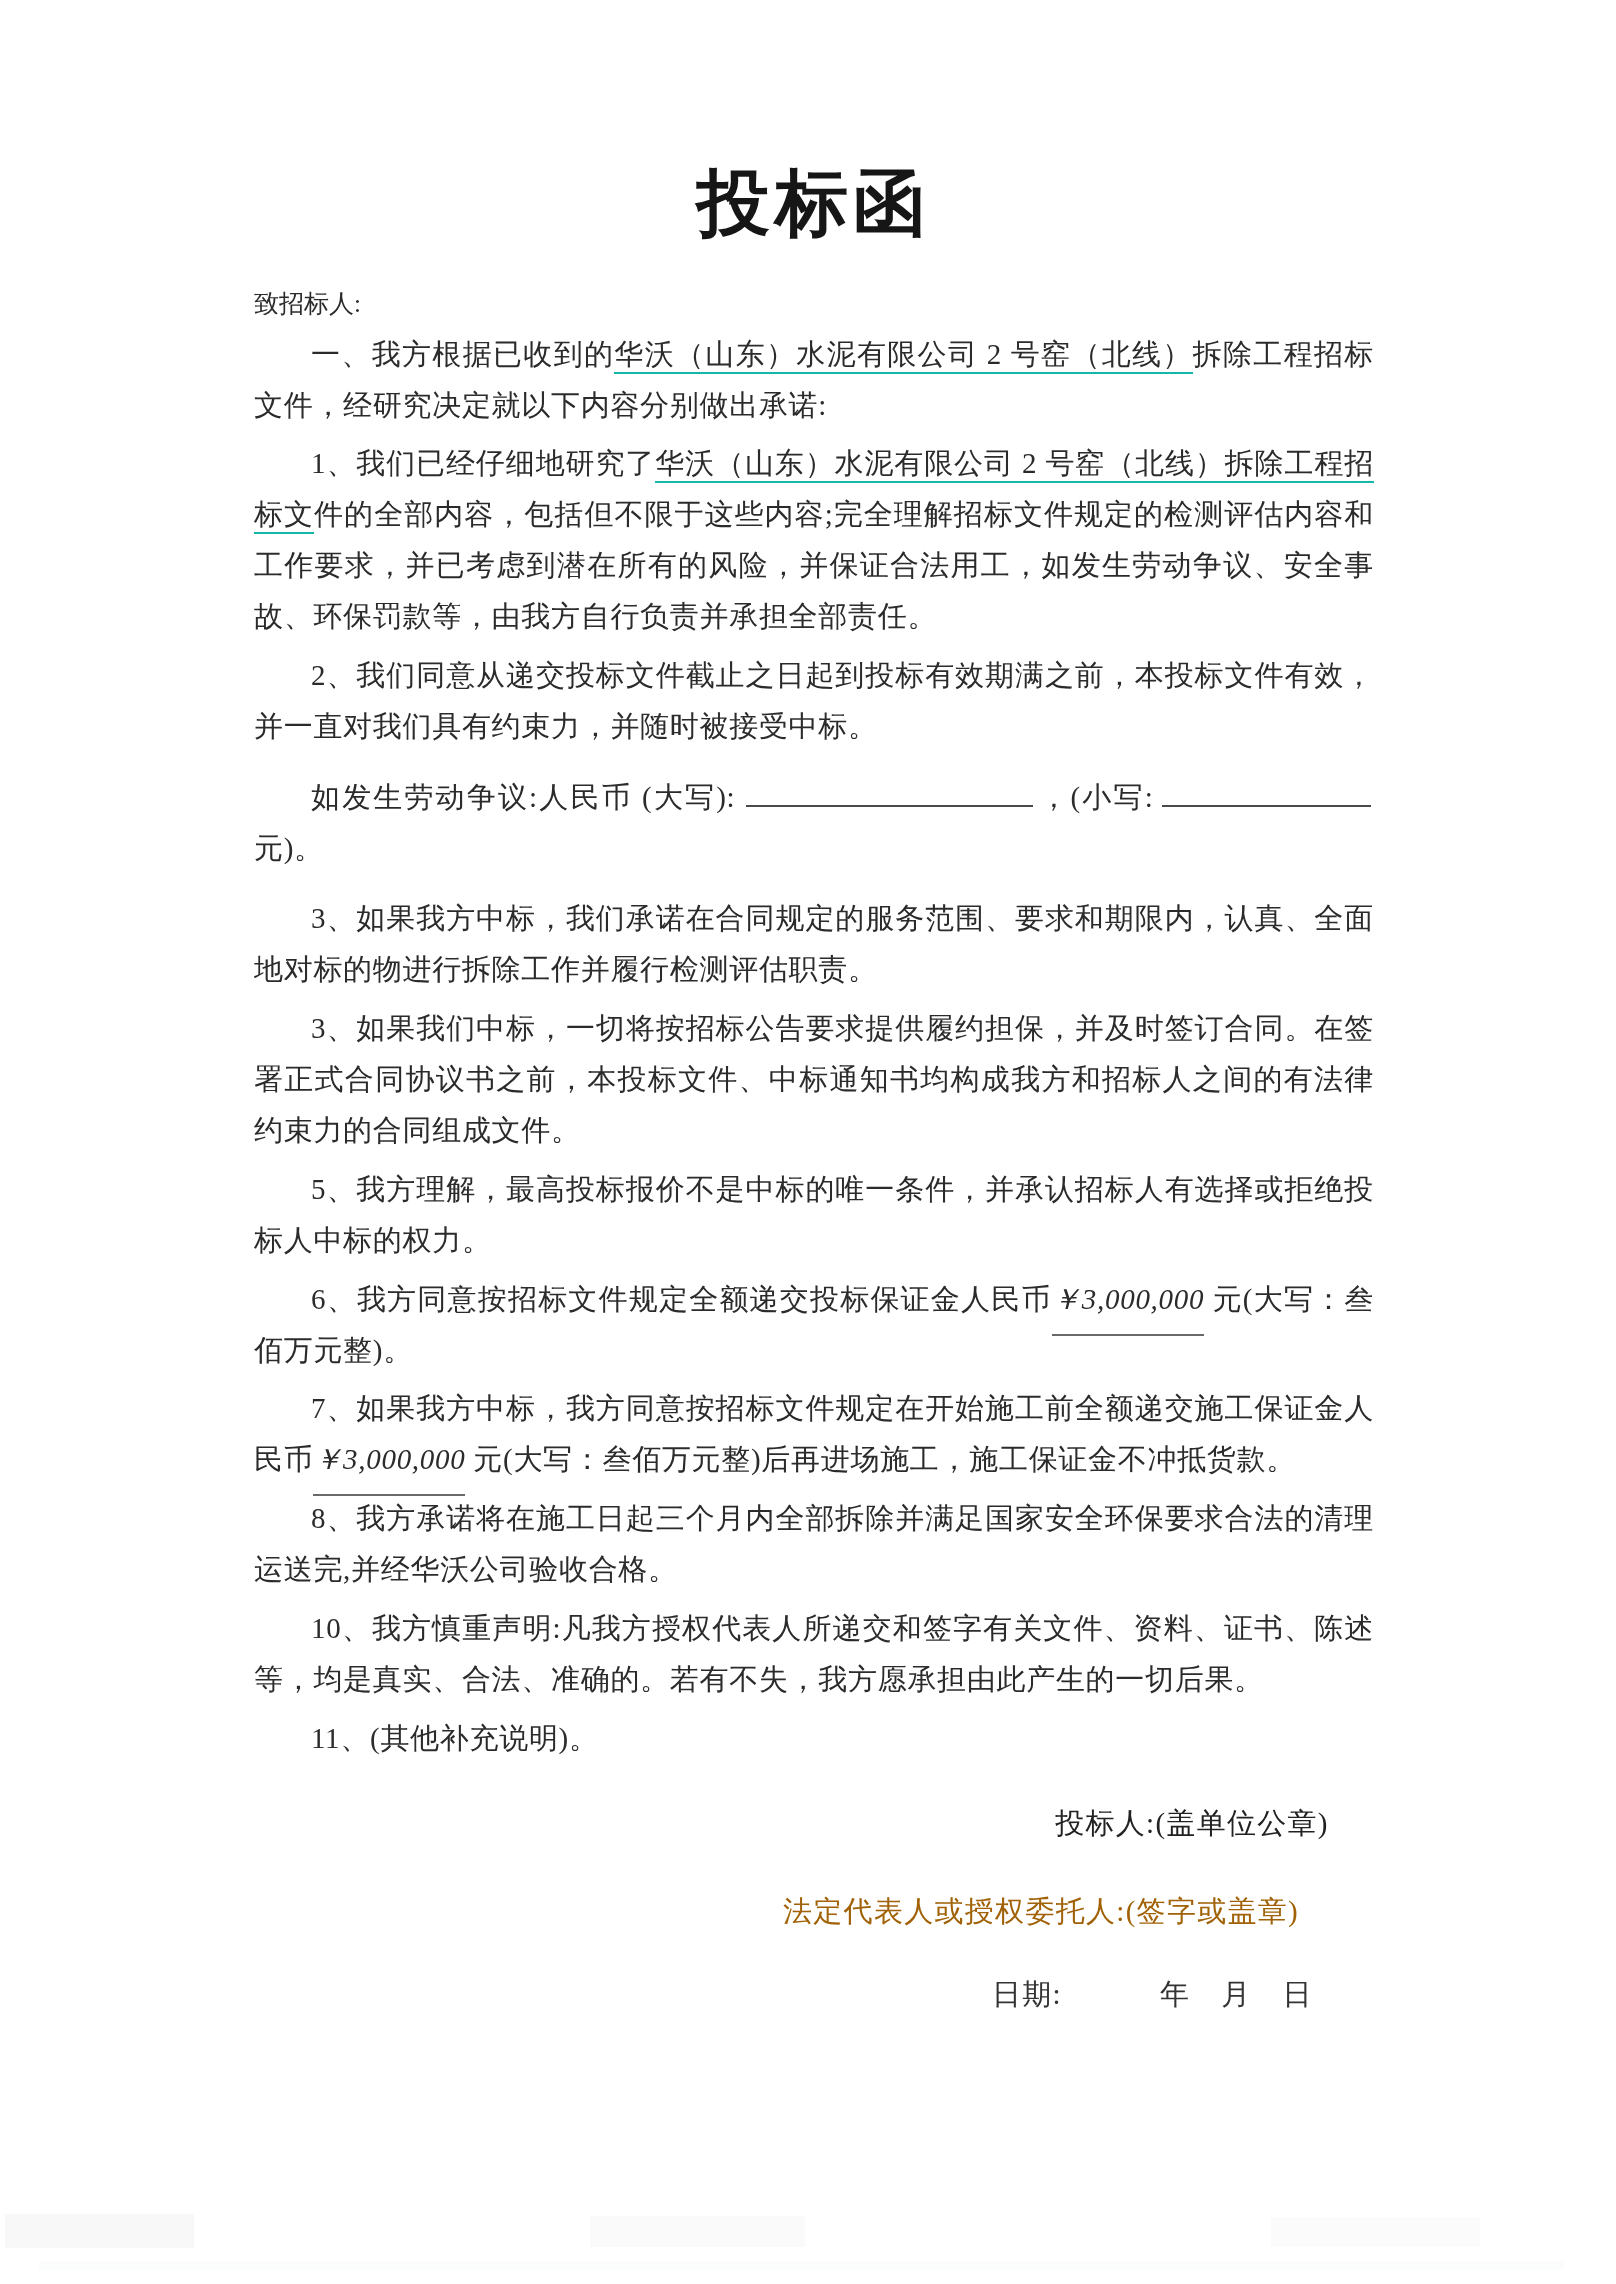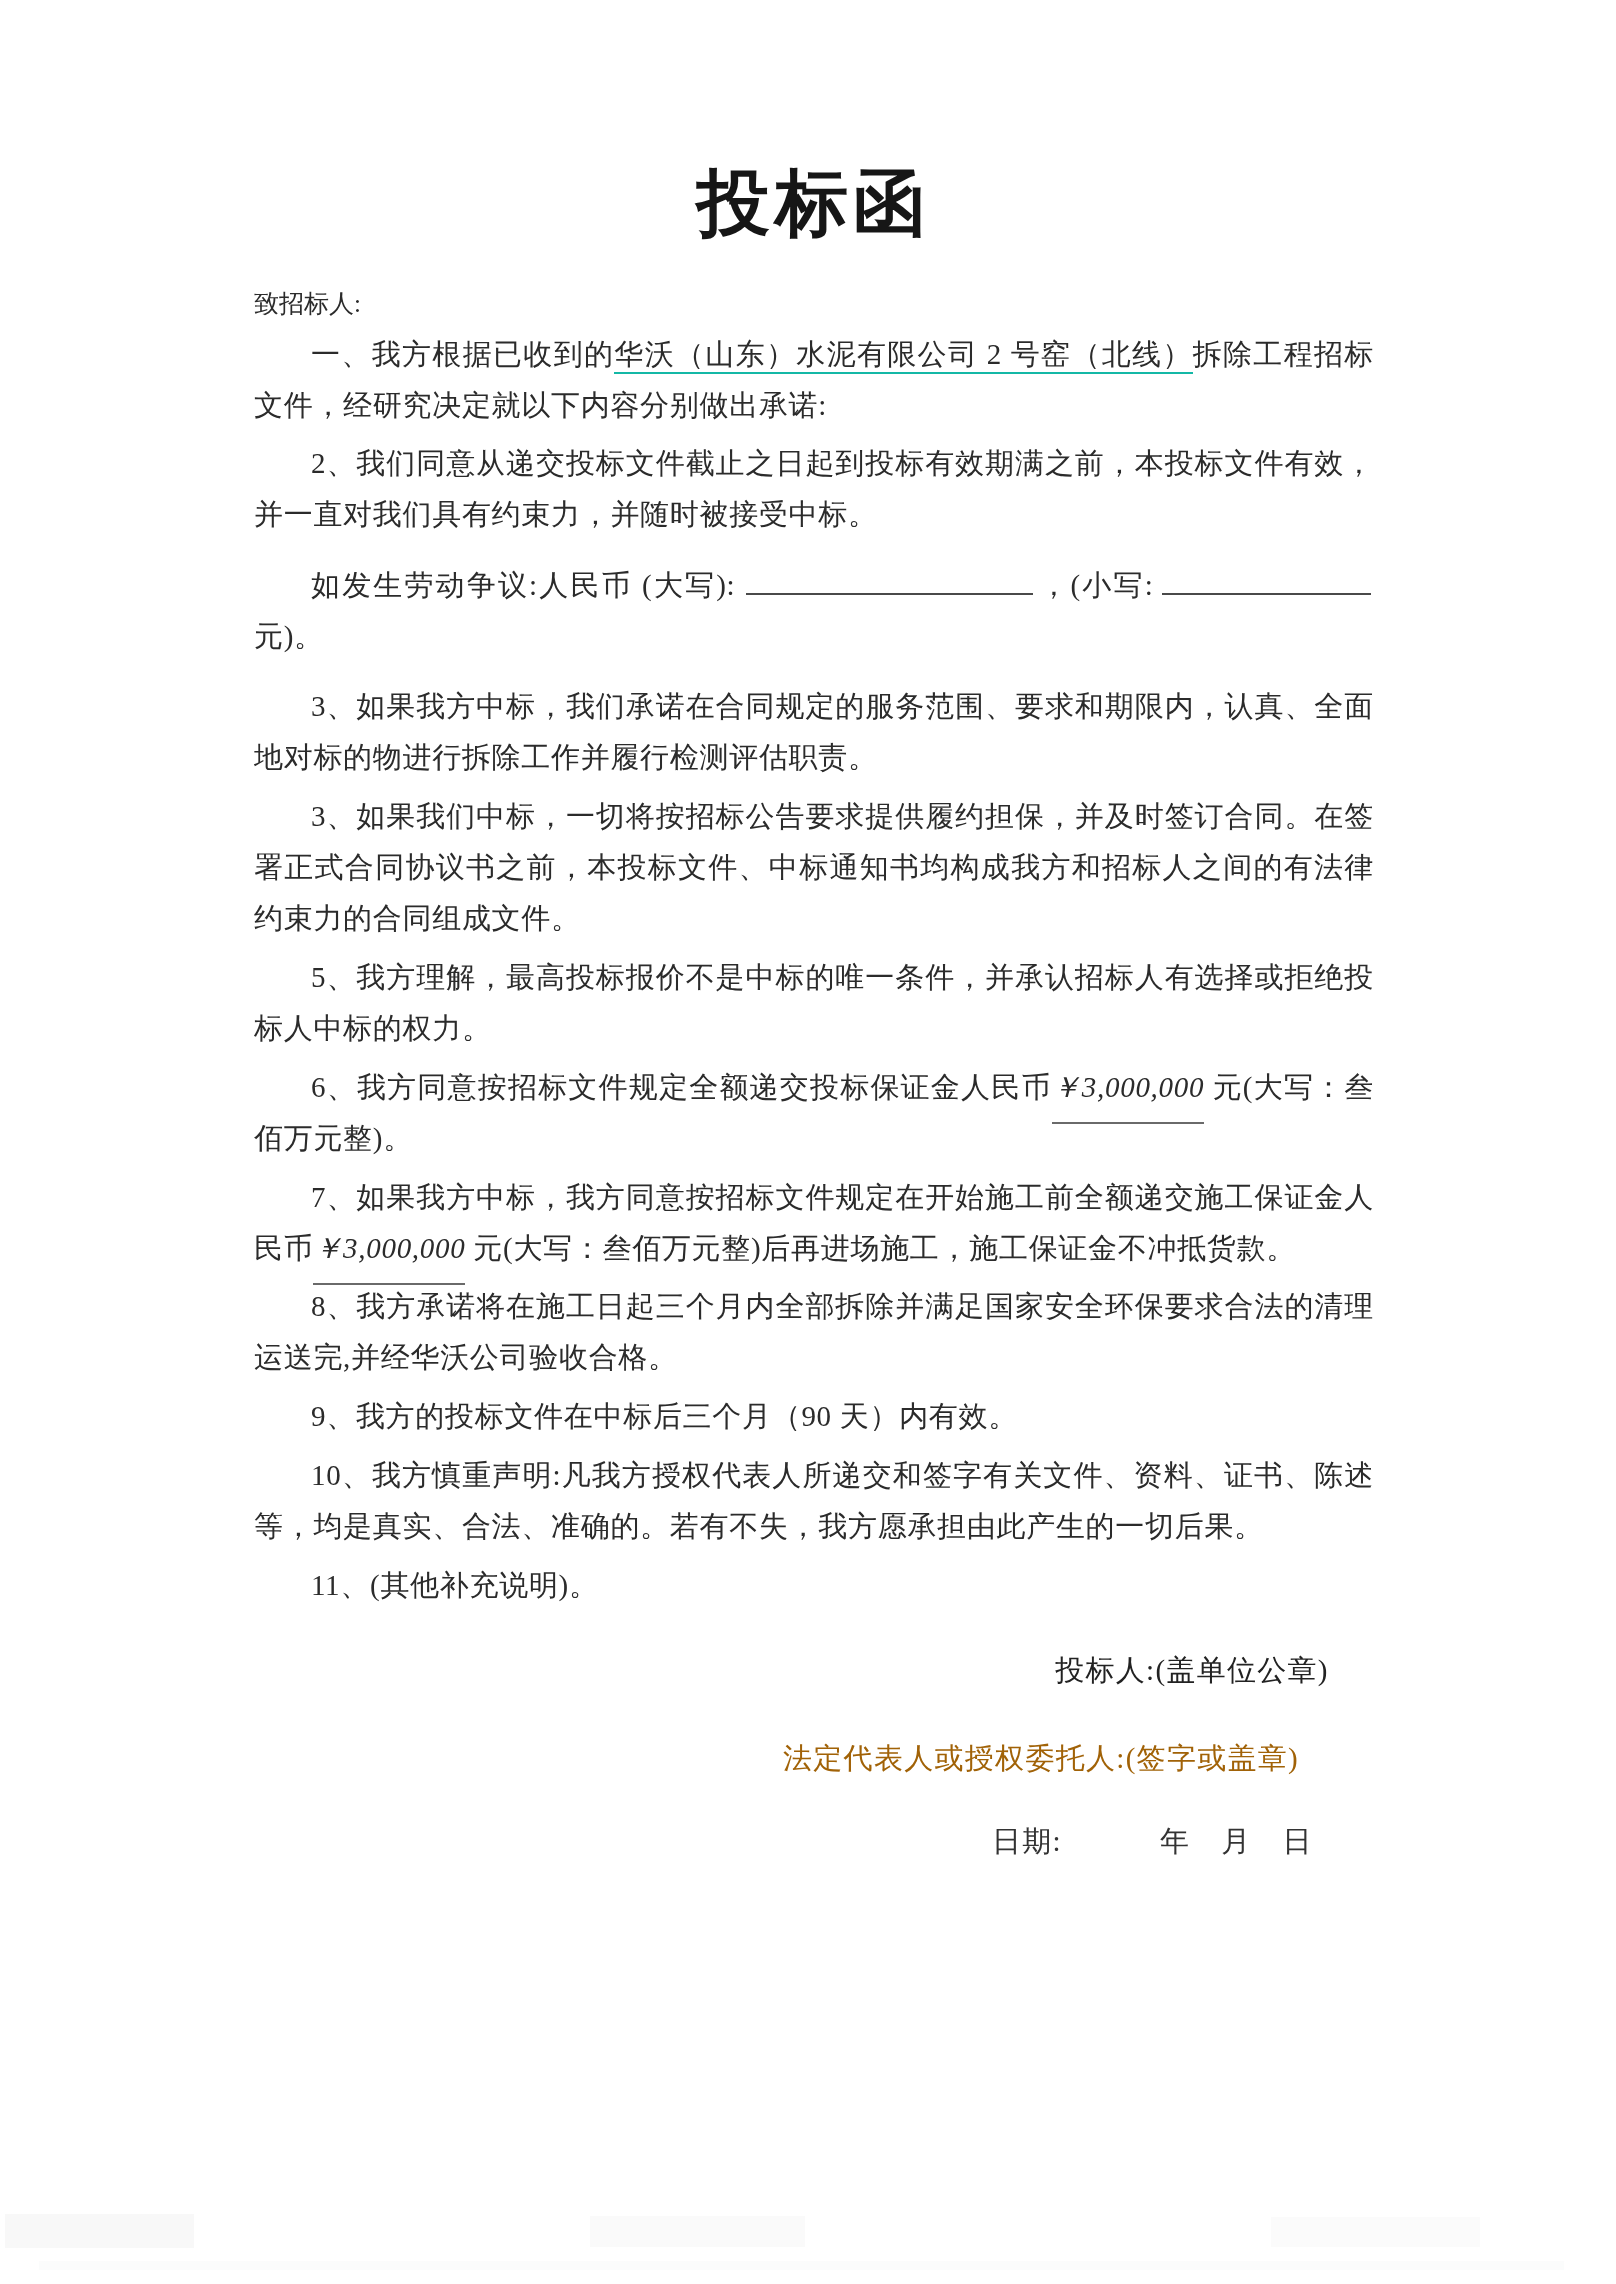--- a/index.html
+++ b/index.html
@@ -119,38 +119,38 @@
 <body>
 
 <div class="page">
 
   <h1 class="doc-title">投标函</h1>
 
   <p class="salutation">致招标人:</p>
 
   <p class="para first"><span>一、我方根据已收到的</span><span class="ul-project">华沃（山东）水泥有限公司 2 号窑（北线）</span><span>拆除工程招标文件，经研究决定就以下内容分别做出承诺:</span></p>
 
+  <p class="para"><span>1、我们已经仔细地研究了</span><span class="ul-project">华沃（山东）水泥有限公司 2 号窑（北线）拆除工程招标文</span><span>件的全部内容，包括但不限于这些内容;完全理解招标文件规定的检测评估内容和工作要求，并已考虑到潜在所有的风险，并保证合法用工，如发生劳动争议、安全事故、环保罚款等，由我方自行负责并承担全部责任。</span></p>
 
   <p class="para">2、我们同意从递交投标文件截止之日起到投标有效期满之前，本投标文件有效，并一直对我们具有约束力，并随时被接受中标。</p>
 
   <p class="para price-line"><span>如发生劳动争议:人民币 (大写):</span><span class="blank words"></span><span>，(小写:</span><span class="blank figures"></span><span>元)。</span></p>
 
   <p class="para">3、如果我方中标，我们承诺在合同规定的服务范围、要求和期限内，认真、全面地对标的物进行拆除工作并履行检测评估职责。</p>
 
   <p class="para">3、如果我们中标，一切将按招标公告要求提供履约担保，并及时签订合同。在签署正式合同协议书之前，本投标文件、中标通知书均构成我方和招标人之间的有法律约束力的合同组成文件。</p>
 
   <p class="para">5、我方理解，最高投标报价不是中标的唯一条件，并承认招标人有选择或拒绝投标人中标的权力。</p>
 
   <p class="para"><span>6、我方同意按招标文件规定全额递交投标保证金人民币</span><span class="ul-amount">￥3,000,000</span><span> 元(大写：叁佰万元整)。</span></p>
 
   <p class="para"><span>7、如果我方中标，我方同意按招标文件规定在开始施工前全额递交施工保证金人民币</span><span class="ul-amount">￥3,000,000</span><span> 元(大写：叁佰万元整)后再进场施工，施工保证金不冲抵货款。</span></p>
 
   <p class="para">8、我方承诺将在施工日起三个月内全部拆除并满足国家安全环保要求合法的清理运送完,并经华沃公司验收合格。</p>
 
-  <p class="para">9、我方的投标文件在中标后三个月（90 天）内有效。</p>
 
   <p class="para">10、我方慎重声明:凡我方授权代表人所递交和签字有关文件、资料、证书、陈述等，均是真实、合法、准确的。若有不失，我方愿承担由此产生的一切后果。</p>
 
   <p class="para">11、(其他补充说明)。</p>
 
   <div class="signature-block">
     <p class="sig-bidder">投标人:(盖单位公章)</p>
     <p class="sig-representative">法定代表人或授权委托人:(签字或盖章)</p>
     <p class="sig-date"><span>日期:</span><span class="date-gap-lg"></span><span>年</span><span class="date-gap"></span><span>月</span><span class="date-gap"></span><span>日</span></p>
   </div>

